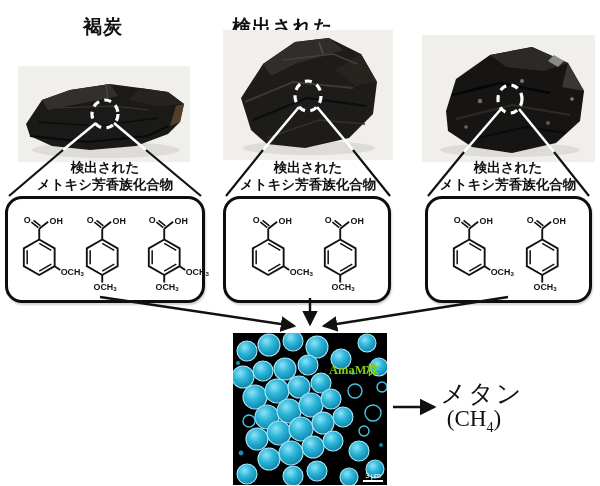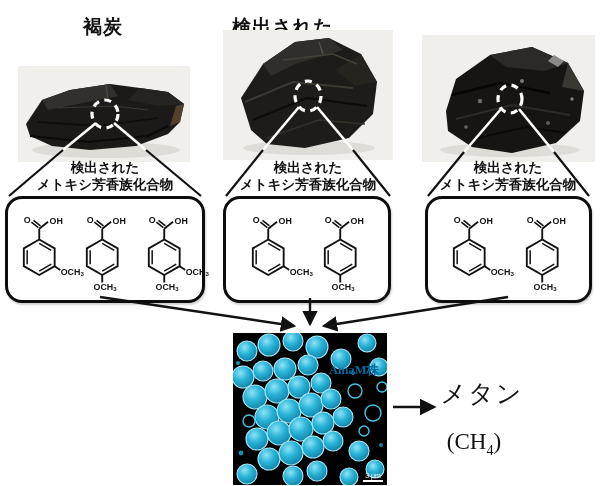--- a/index.html
+++ b/index.html
@@ -9,28 +9,28 @@
   .coal-header{font-size:19px;font-weight:bold;text-align:center;letter-spacing:1px;white-space:nowrap;margin-top:12px;}
   .photo{position:absolute;background:#f0efec;}
   .photo svg{display:block;}
   .overlay{position:absolute;left:0;top:0;width:600px;height:486px;pointer-events:none;z-index:6;}
   .cbox{position:absolute;top:196px;height:96px;background:#fff;border:3px solid #0d0d0d;border-radius:17px;
         box-shadow:1px 2px 2px rgba(0,0,0,0.18);z-index:3;
         display:flex;justify-content:space-evenly;align-items:flex-start;padding-top:5px;box-sizing:content-box;}
   .cbox svg{overflow:visible;}
   .box-label{position:absolute;top:159px;text-align:center;font-size:13.5px;font-weight:bold;line-height:17px;z-index:4;white-space:nowrap;}
   .sem{position:absolute;left:233px;top:333px;width:154px;height:152px;background:#000;z-index:2;}
-  .sem-label{position:absolute;left:96px;top:29px;color:#0369a1;font-weight:bold;font-size:12.5px;white-space:nowrap;}
+  .sem-label{position:absolute;left:96px;top:29px;color:#84cc16;font-weight:bold;font-size:12.5px;white-space:nowrap;}
   .sem-scale{position:absolute;right:4px;bottom:3px;color:#fff;font-size:7px;text-align:center;line-height:7px;
              font-family:"Liberation Sans",sans-serif;}
   .sem-scale .bar{display:block;width:20px;height:2px;background:#fff;margin:1px auto 0 auto;}
   .methane-name{position:absolute;left:436px;top:377px;width:92px;text-align:center;
                 font-size:25px;font-weight:normal;letter-spacing:2px;white-space:nowrap;}
   .methane-formula{position:absolute;left:428px;top:406px;width:92px;text-align:center;
-                   font-size:23px;white-space:nowrap;margin-top:23px;}
+                   font-size:23px;white-space:nowrap;}
   .methane-formula sub{font-size:14px;}
 </style>
 </head>
 <body>
 
 <div class="canvas">
 
   <div class="abs coal-header" style="left:43px;top:2px;width:120px;">褐炭</div>
   <div class="abs coal-header" style="left:223px;top:2px;width:120px;">検出された</div>
 

